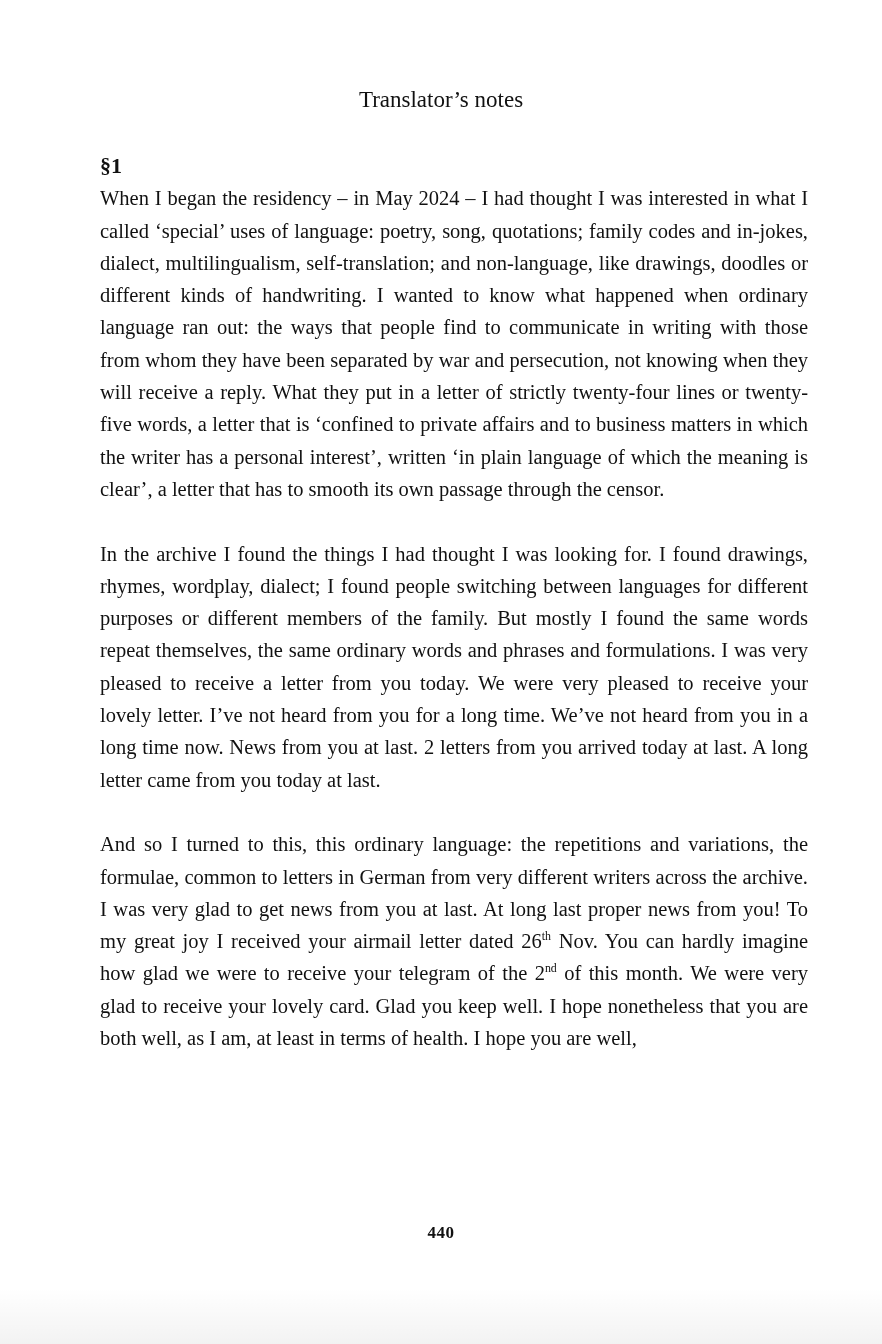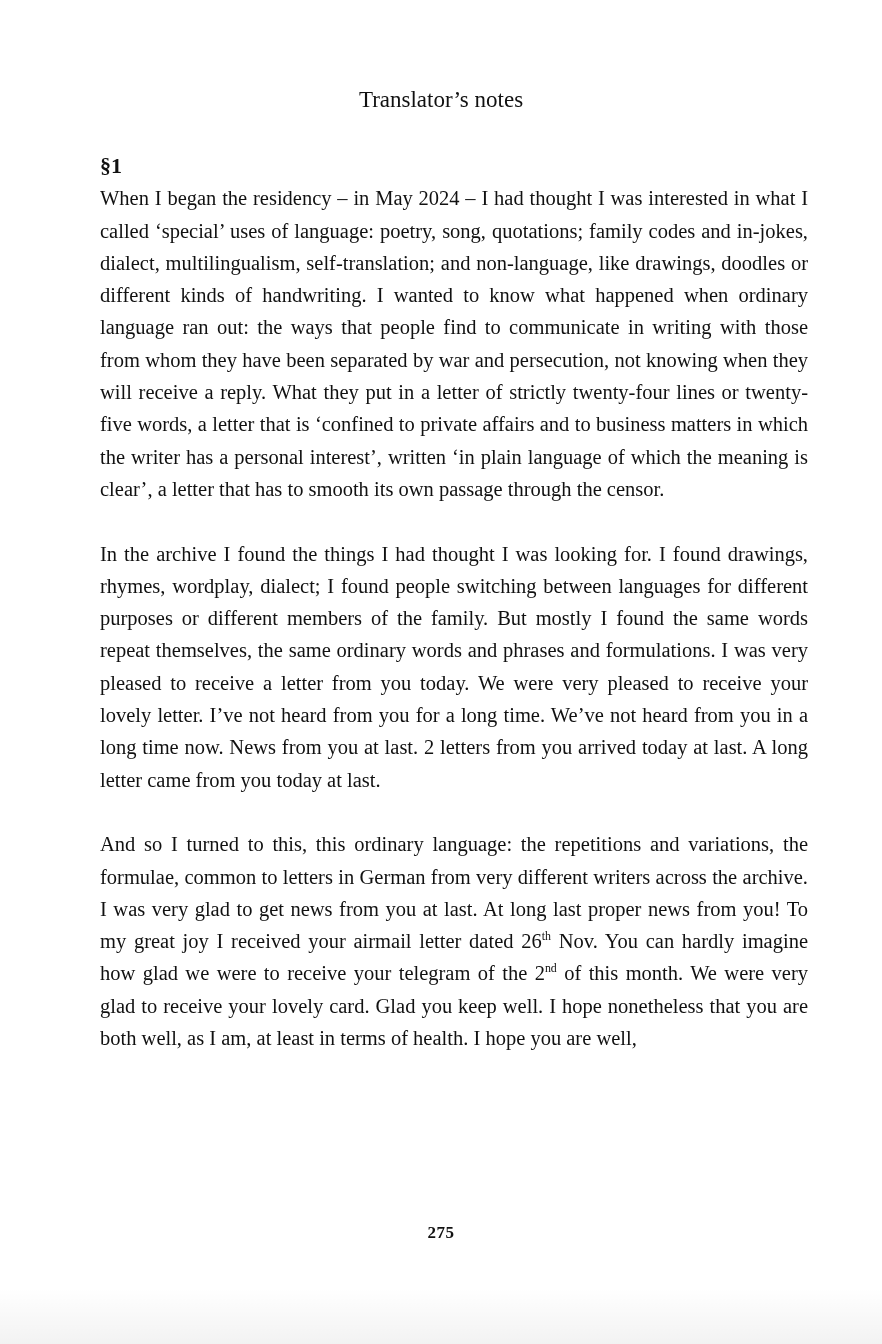--- a/index.html
+++ b/index.html
@@ -82,16 +82,16 @@
 
   <section class="body-text">
     <div class="section-label">§1</div>
     <div id="paragraphs">
         <p>When I began the residency – in May 2024 – I had thought I was interested in what I called ‘special’ uses of language: poetry, song, quotations; family codes and in-jokes, dialect, multilingualism, self-translation; and non-language, like drawings, doodles or different kinds of handwriting. I wanted to know what happened when ordinary language ran out: the ways that people find to communicate in writing with those from whom they have been separated by war and persecution, not knowing when they will receive a reply. What they put in a letter of strictly twenty-four lines or twenty-five words, a letter that is ‘confined to private affairs and to business matters in which the writer has a personal interest’, written ‘in plain language of which the meaning is clear’, a letter that has to smooth its own passage through the censor.</p>
         <p>In the archive I found the things I had thought I was looking for. I found drawings, rhymes, wordplay, dialect; I found people switching between languages for different purposes or different members of the family. But mostly I found the same words repeat themselves, the same ordinary words and phrases and formulations. I was very pleased to receive a letter from you today. We were very pleased to receive your lovely letter. I’ve not heard from you for a long time. We’ve not heard from you in a long time now. News from you at last. 2 letters from you arrived today at last. A long letter came from you today at last.</p>
         <p>And so I turned to this, this ordinary language: the repetitions and variations, the formulae, common to letters in German from very different writers across the archive. I was very glad to get news from you at last. At long last proper news from you! To my great joy I received your airmail letter dated 26<sup>th</sup> Nov. You can hardly imagine how glad we were to receive your telegram of the 2<sup>nd</sup> of this month. We were very glad to receive your lovely card. Glad you keep well. I hope nonetheless that you are both well, as I am, at least in terms of health. I hope you are well,</p>
       </div>
   </section>
 
-  <div class="page-number">275</div>
+  <div class="page-number">440</div>
 
   <div class="bottom-shade"></div>
 </div>
 
 </body></html>

